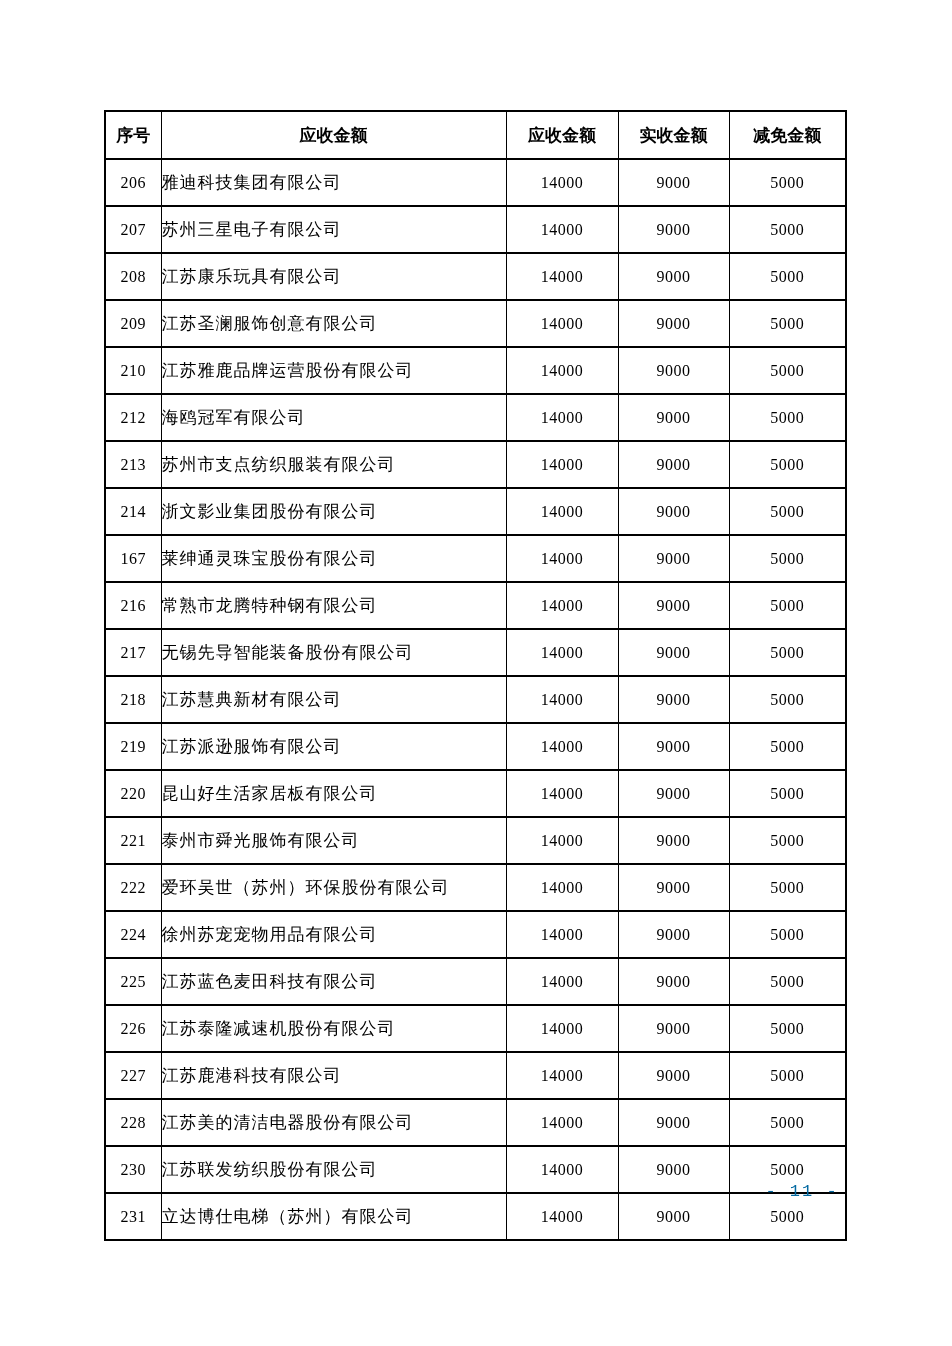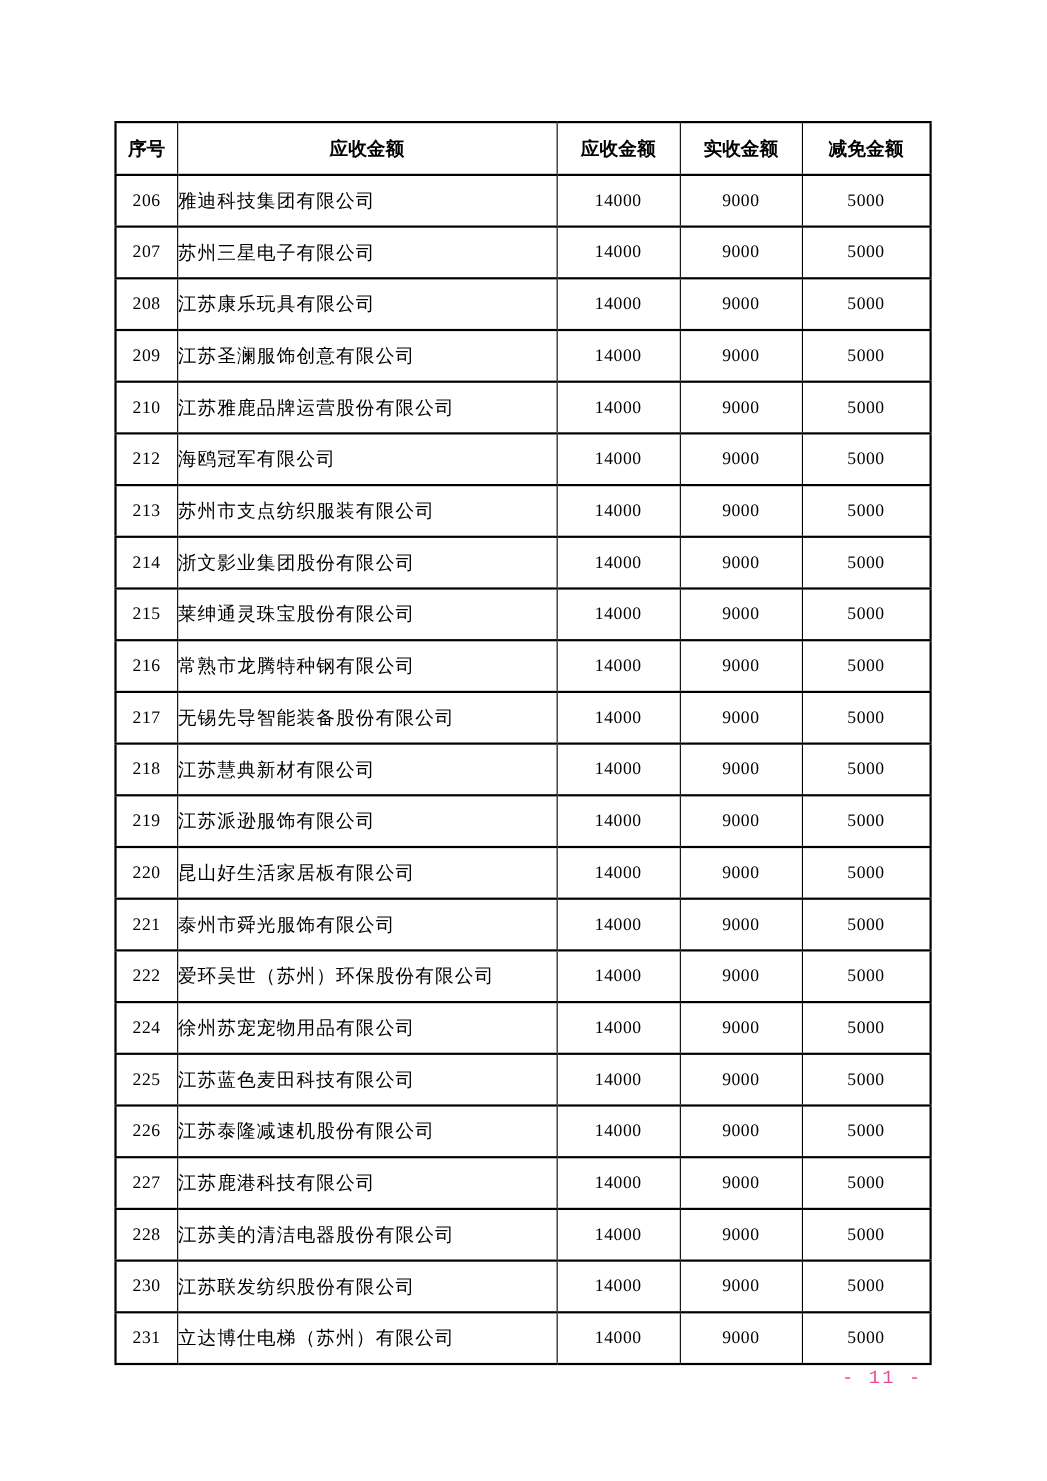--- a/index.html
+++ b/index.html
@@ -58,26 +58,26 @@
   .cell-name {
     text-align: left;
     font-size: 17px;
     padding-left: 14px;
     letter-spacing: 1px;
     font-family: Liberation Serif, serif;
   }
   .page-number {
     position: absolute;
     left: 762px;
-    top: 1244px;
+    top: 1182px;
     width: 80px;
     text-align: center;
     font-family: "Liberation Mono", "DejaVu Sans Mono", monospace;
     font-size: 17px;
-    color: #ec4899;
+    color: #0369a1;
     letter-spacing: 2px;
   }
 </style>
 </head>
 <body>
 
 <div class="page">
 
   <table class="fee-table">
     <colgroup>
@@ -147,21 +147,21 @@
           <td class="cell-num">5000</td>
         </tr>
         <tr>
           <td class="cell-num">214</td>
           <td class="cell-name">浙文影业集团股份有限公司</td>
           <td class="cell-num">14000</td>
           <td class="cell-num">9000</td>
           <td class="cell-num">5000</td>
         </tr>
         <tr>
-          <td class="cell-num">215</td>
+          <td class="cell-num">167</td>
           <td class="cell-name">莱绅通灵珠宝股份有限公司</td>
           <td class="cell-num">14000</td>
           <td class="cell-num">9000</td>
           <td class="cell-num">5000</td>
         </tr>
         <tr>
           <td class="cell-num">216</td>
           <td class="cell-name">常熟市龙腾特种钢有限公司</td>
           <td class="cell-num">14000</td>
           <td class="cell-num">9000</td>

